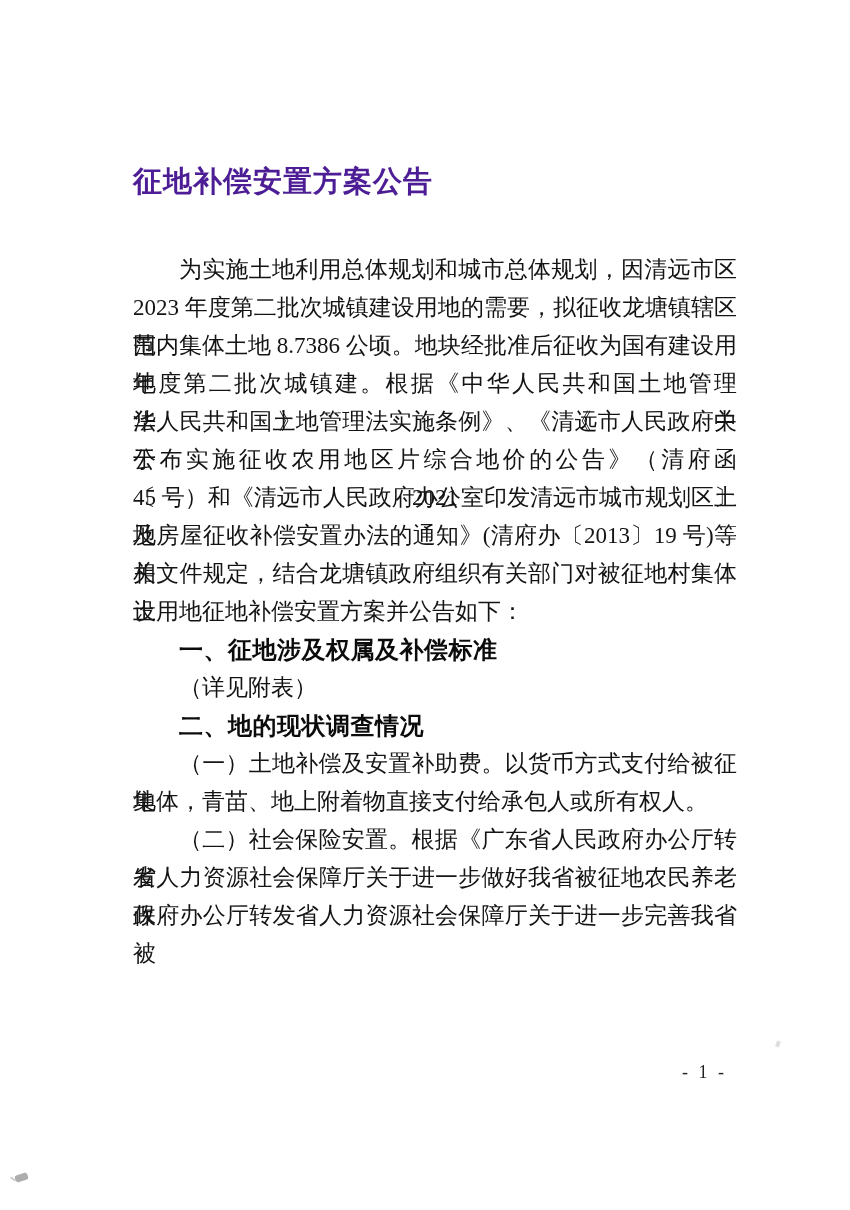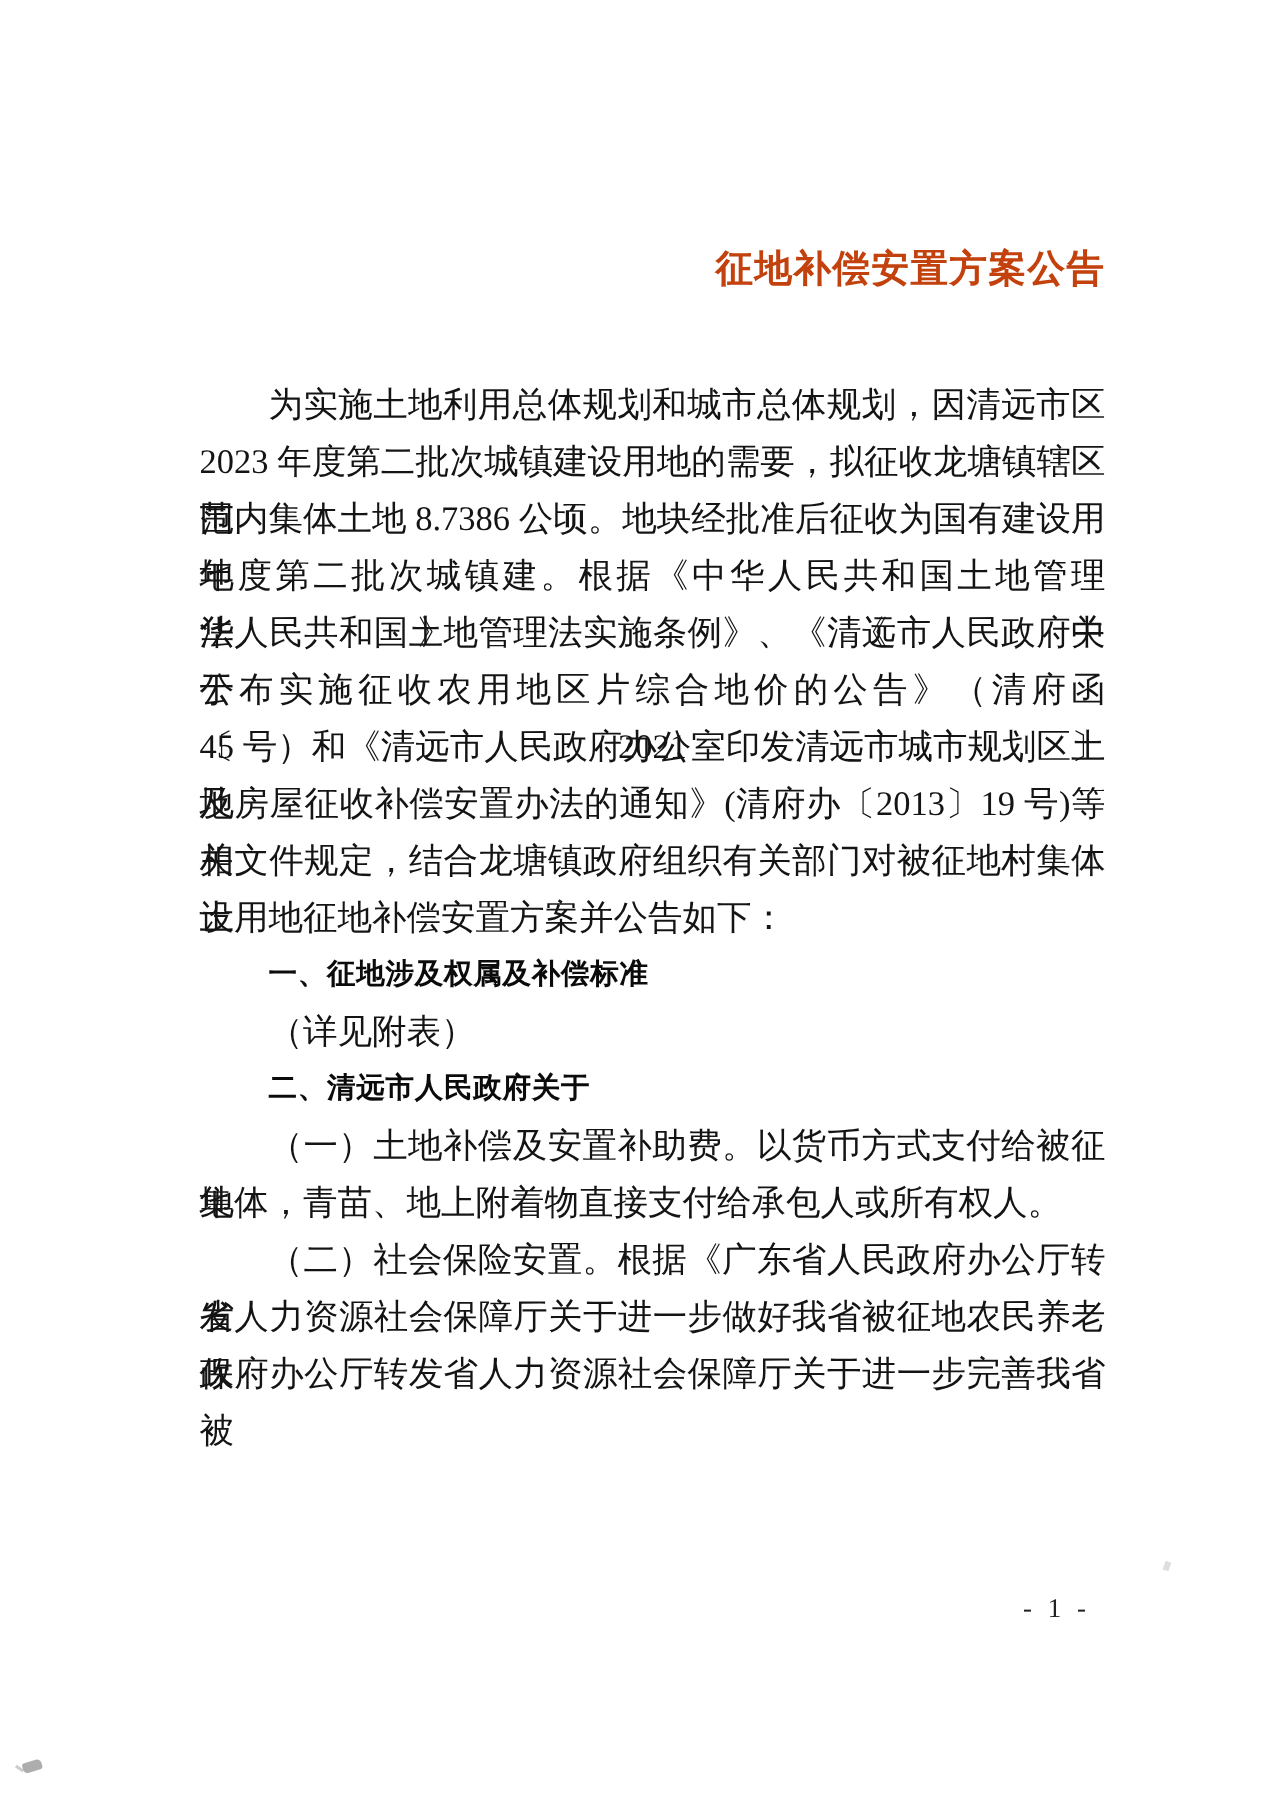--- a/index.html
+++ b/index.html
@@ -11,25 +11,25 @@
   }
   .page {
     position: relative;
     width: 850px; height: 1210px;
     background: #ffffff;
     overflow: hidden;
   }
   .doc-title {
     position: absolute;
     top: 162px; left: 133px; width: 604px;
-    text-align: right;
-    font-size: 25px;
+    text-align: left;
+    font-size: 29px;
     font-weight: bold;
     letter-spacing: 1px;
-    color: #c2410c;
+    color: #4c1d95;
     font-family: "Liberation Serif", "DejaVu Serif", serif;
   }
   .body-text {
     position: absolute;
     top: 251px; left: 133px; width: 604px;
     font-size: 23px;
     line-height: 38px;
     color: #141414;
   }
   .line {
@@ -42,21 +42,21 @@
   .line.fill {
     text-align-last: justify;
     font-family: Liberation Serif, serif;
   }
   .line.indent {
     text-indent: 46px;
   }
   .line.heading {
     font-family: "Liberation Sans", "DejaVu Sans", sans-serif;
     font-weight: bold;
-    font-size: 19px;
+    font-size: 24px;
     letter-spacing: 0.5px;
     color: #0b0b0b;
   }
   .page-number {
     position: absolute;
     top: 1062px; left: 682px;
     font-size: 18px;
     letter-spacing: 3px;
     color: #222222;
     font-family: "Liberation Serif", "DejaVu Serif", serif;
@@ -100,21 +100,21 @@
     <div class="line fill">围内集体土地 8.7386 公顷。地块经批准后征收为国有建设用地</div>
     <div class="line fill">年度第二批次城镇建。根据《中华人民共和国土地管理法》、《中</div>
     <div class="line fill">华人民共和国土地管理法实施条例》、《清远市人民政府关于</div>
     <div class="line fill">公布实施征收农用地区片综合地价的公告》（清府函〔2021〕</div>
     <div class="line fill">45 号）和《清远市人民政府办公室印发清远市城市规划区土地</div>
     <div class="line fill">及房屋征收补偿安置办法的通知》(清府办〔2013〕19 号)等相</div>
     <div class="line fill">关文件规定，结合龙塘镇政府组织有关部门对被征地村集体土</div>
     <div class="line">设用地征地补偿安置方案并公告如下：</div>
     <div class="line indent heading">一、征地涉及权属及补偿标准</div>
     <div class="line indent">（详见附表）</div>
-    <div class="line indent heading">二、清远市人民政府关于</div>
+    <div class="line indent heading">二、地的现状调查情况</div>
     <div class="line indent fill">（一）土地补偿及安置补助费。以货币方式支付给被征地</div>
     <div class="line">集体，青苗、地上附着物直接支付给承包人或所有权人。</div>
     <div class="line indent fill">（二）社会保险安置。根据《广东省人民政府办公厅转发</div>
     <div class="line fill">省人力资源社会保障厅关于进一步做好我省被征地农民养老保</div>
     <div class="line fill">政府办公厅转发省人力资源社会保障厅关于进一步完善我省被</div>
   </div>
 
   <div class="page-number">- 1 -</div>
 
   <div class="speck-bl"></div>

